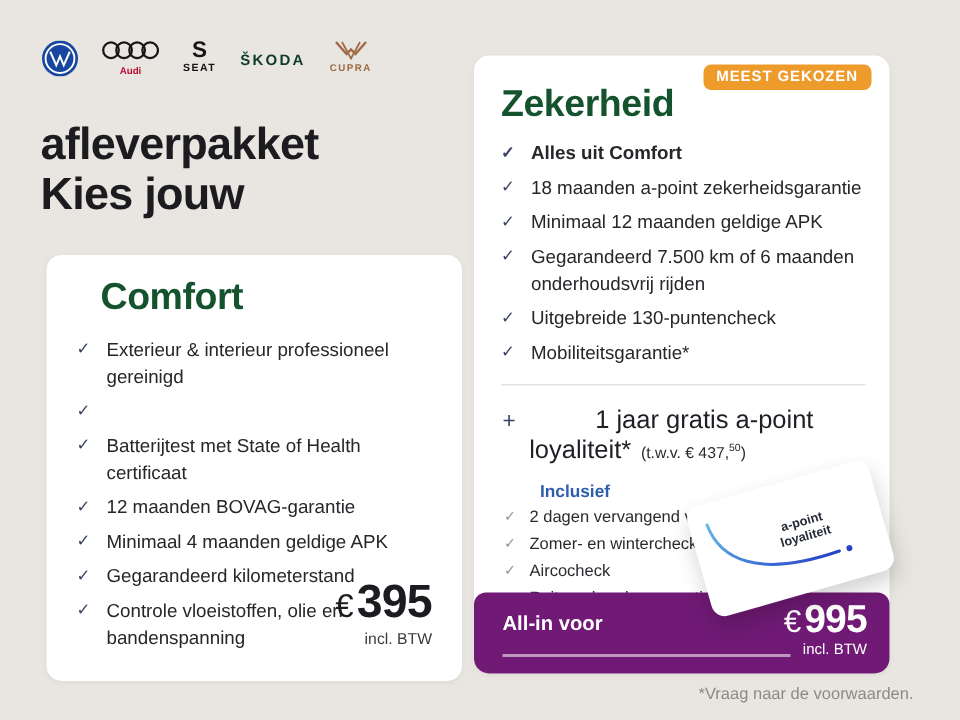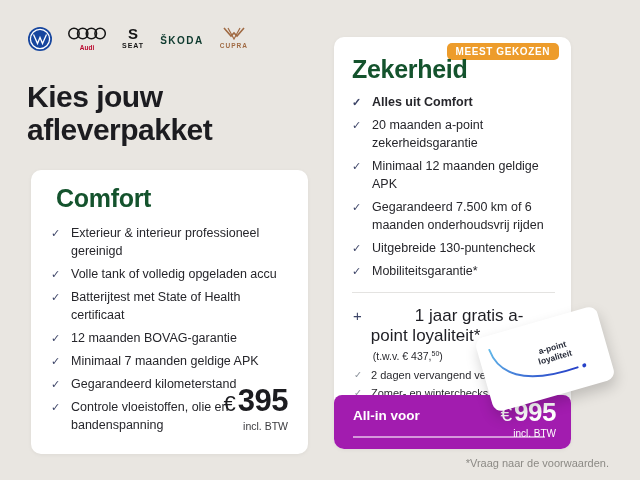--- a/index.html
+++ b/index.html
@@ -25,23 +25,23 @@
   
   .heading{left:27px;top:80px;font-size:30px;line-height:33px;font-weight:600;
            letter-spacing:-0.5px;color:#1C1C20;}
 
   
   .card{background:#FFFFFF;border-radius:10px;box-shadow:0 1px 4px rgba(0,0,0,0.05);}
   .card-title{font-size:25px;font-weight:700;color:#14532d;letter-spacing:-0.3px;}
 
   .comfort-card{left:31px;top:170px;width:277px;height:284px;padding:0;}
   .comfort-inner{padding:14px 18px 0 20px;}
-  .comfort-inner .card-title{margin:0 0 11px 5px;}
-
-  .zeker-card{left:334px;top:37px;width:237px;height:412px;}
+  .comfort-inner .card-title{margin:0 0 11px 16px;}
+
+  .zeker-card{left:316px;top:37px;width:277px;height:412px;}
   .zeker-inner{padding:16px 16px 0 18px;position:relative;}
   .zeker-inner .card-title{margin:2px 0 9px 0;}
 
   
   ul.checklist{list-style:none;margin:0;padding:0;}
   ul.checklist li{display:flex;gap:8px;font-size:12.5px;line-height:18px;margin:0 0 5px 0;color:#26262B;}
   ul.checklist li .check{flex:0 0 12px;color:#3C4467;font-size:11px;line-height:18px;}
   ul.checklist li.bold{font-weight:700;}
 
   ul.sublist{list-style:none;margin:4px 0 0 2px;padding:0;}
@@ -69,21 +69,21 @@
   .inclusief{margin:12px 0 0 26px;font-size:11.5px;font-weight:700;color:#2E5DAB;}
   .zeker-sub{margin-left:26px;}
 
   
   .loyalty-card{left:148px;top:284px;width:126px;height:76px;background:#FFFFFF;border-radius:9px;
         transform:rotate(-16deg);box-shadow:0 7px 14px rgba(0,0,0,0.18);z-index:3;overflow:hidden;}
   .loyalty-card .card-text{position:absolute;left:56px;top:24px;font-size:8.5px;font-weight:700;
         color:#252A38;line-height:10px;text-align:center;}
 
   
-  .blue-bar{left:0;right:0;bottom:0;height:54px;background:#a21caf;border-radius:8px 8px 10px 10px;z-index:2;}
+  .blue-bar{left:0;right:0;bottom:0;height:54px;background:#701a75;border-radius:8px 8px 10px 10px;z-index:2;}
   .allin-label{position:absolute;left:19px;top:13px;font-size:13.5px;font-weight:700;color:#FFFFFF;}
   .allin-rule{position:absolute;left:19px;top:41px;width:192px;height:2px;background:rgba(255,255,255,0.55);}
   .blue-price{position:absolute;right:15px;top:2px;text-align:right;}
   .blue-price .euro{color:#FFFFFF;font-size:21px;}
   .blue-price .amount{color:#FFFFFF;font-size:26px;}
   .blue-price .price-note{color:#FFFFFF;font-size:10px;margin-top:0;}
 
   
   .footnote{right:31px;top:457px;font-size:11px;color:#8C8A85;}
 </style>
@@ -117,47 +117,46 @@
   <div class="brand">
     <svg width="22" height="13" viewBox="0 0 22 13">
       <path d="M1 1 L8 9 L11 6 L14 9 L21 1" fill="none" stroke="#A06A43" stroke-width="1.6"></path>
       <path d="M5 1 L11 12 L17 1" fill="none" stroke="#A06A43" stroke-width="1.2"></path>
     </svg>
     <span class="cupra-word">CUPRA</span>
   </div>
 </div>
 
 <div class="abs heading">
+  <div>afleverpakket</div>
   <div>Kies jouw</div>
-  <div>afleverpakket</div>
 </div>
 
 <div class="abs card comfort-card">
   <div class="comfort-inner">
     <h2 class="card-title">Comfort</h2>
     <ul class="checklist">
       <li>
           <span class="check">✓</span>
           <span>Exterieur &amp; interieur professioneel gereinigd</span>
         </li>
       <li>
           <span class="check">✓</span>
-          <span>Volle tank of volledig opgeladen accu</span>
         </li>
       <li>
           <span class="check">✓</span>
           <span>Batterijtest met State of Health certificaat</span>
         </li>
       <li>
           <span class="check">✓</span>
           <span>12 maanden BOVAG-garantie</span>
         </li>
       <li>
           <span class="check">✓</span>
-          <span>Minimaal 7 maanden geldige APK</span>
+          <span>Minimaal 4 maanden geldige APK</span>
         </li>
       <li>
           <span class="check">✓</span>
           <span>Gegarandeerd kilometerstand</span>
         </li>
       <li>
           <span class="check">✓</span>
           <span>Controle vloeistoffen, olie en bandenspanning</span>
         </li>
     </ul>
@@ -175,21 +174,21 @@
   <div class="abs badge">MEEST GEKOZEN</div>
   <div class="zeker-inner">
     <h2 class="card-title">Zekerheid</h2>
     <ul class="checklist">
       <li class="bold">
           <span class="check">✓</span>
           <span>Alles uit Comfort</span>
         </li>
       <li>
           <span class="check">✓</span>
-          <span>20 maanden a-point zekerheidsgarantie</span>
+          <span>18 maanden a-point zekerheidsgarantie</span>
         </li>
       <li>
           <span class="check">✓</span>
           <span>Minimaal 12 maanden geldige APK</span>
         </li>
       <li>
           <span class="check">✓</span>
           <span>Gegarandeerd 7.500 km of 6 maanden onderhoudsvrij rijden</span>
         </li>
       <li>
@@ -202,20 +201,21 @@
         </li>
     </ul>
     <div class="divider"></div>
     <div class="loyalty-row">
       <span class="plus">+</span>
       <span>
         <span class="loyalty-title">1 jaar gratis a-point loyaliteit*</span>
         <span class="loyalty-value"><span>(t.w.v. € 437,</span><sup>50</sup><span>)</span></span>
       </span>
     </div>
+    <div class="inclusief">Inclusief</div>
     <ul class="sublist zeker-sub">
       <li>
           <span class="check">✓</span>
           <span>2 dagen vervangend vervoer</span>
         </li>
       <li>
           <span class="check">✓</span>
           <span>Zomer- en winterchecks</span>
         </li>
       <li>

